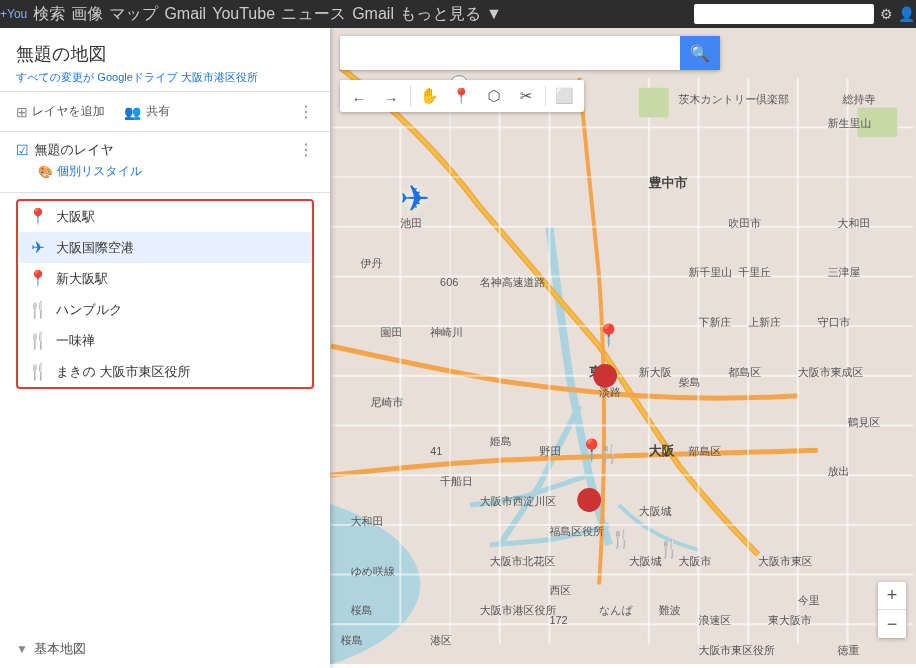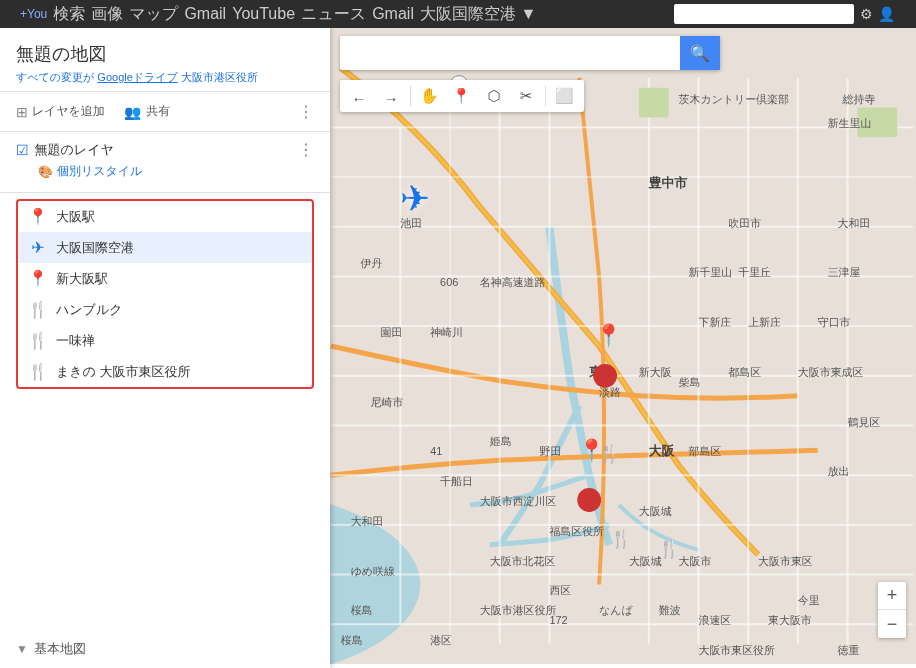--- a/index.html
+++ b/index.html
@@ -4,21 +4,21 @@
   <style>
     * { margin: 0; padding: 0; box-sizing: border-box; }
     body { width: 916px; height: 668px; overflow: hidden; font-family: Arial, sans-serif; font-size: 13px; }
 
     
     .google-bar {
       height: 28px;
       background: #2d2d2d;
       display: flex;
       align-items: center;
-      padding: 0 20px;
+      padding: 0 0;
       gap: 6px;
       color: #ccc;
       font-size: 12px;
       position: relative;
       z-index: 100;
     }
     .google-bar .plus-you { color: #88aaff; font-size: 12px; }
     .google-bar .nav-item { color: #ccc; cursor: pointer; font-size: 16px; }
     .google-bar .search-bar {
       margin-left: auto;
@@ -272,21 +272,21 @@
 
 <div class="google-bar">
   <span class="plus-you">+You</span>
   <span class="nav-item">検索</span>
   <span class="nav-item">画像</span>
   <span class="nav-item">マップ</span>
   <span class="nav-item">Gmail</span>
   <span class="nav-item">YouTube</span>
   <span class="nav-item">ニュース</span>
   <span class="nav-item">Gmail</span>
-  <span class="nav-item">大阪国際空港 ▼</span>
+  <span class="nav-item">もっと見る ▼</span>
   <div class="search-bar">
     <input type="text" style="">
   </div>
   <span class="bar-icon">⚙</span>
   <span class="bar-icon">👤</span>
 </div>
 
 <div class="main-area">
 
   <div class="map-container">
@@ -439,21 +439,21 @@
     <div class="zoom-btn">+</div>
     <div class="zoom-btn">−</div>
   </div>
 
   <div class="sidebar">
 
     <div class="sidebar-header">
       <div class="map-title">無題の地図</div>
       <div class="save-status">
         <span>すべての変更が</span>
-        <span style="color:#1a73e8; text-decoration:underline; cursor:pointer;margin-top:20px;">Googleドライブ</span>
+        <span style="color:#1a73e8; cursor:pointer;margin-top:20px;">Googleドライブ</span>
         <span>大阪市港区役所</span>
       </div>
     </div>
 
     <div class="sidebar-actions">
       <div class="action-btn">
         <span class="action-icon">⊞</span>
         <span>レイヤを追加</span>
       </div>
       <div class="action-btn" style="margin-left:8px;">

